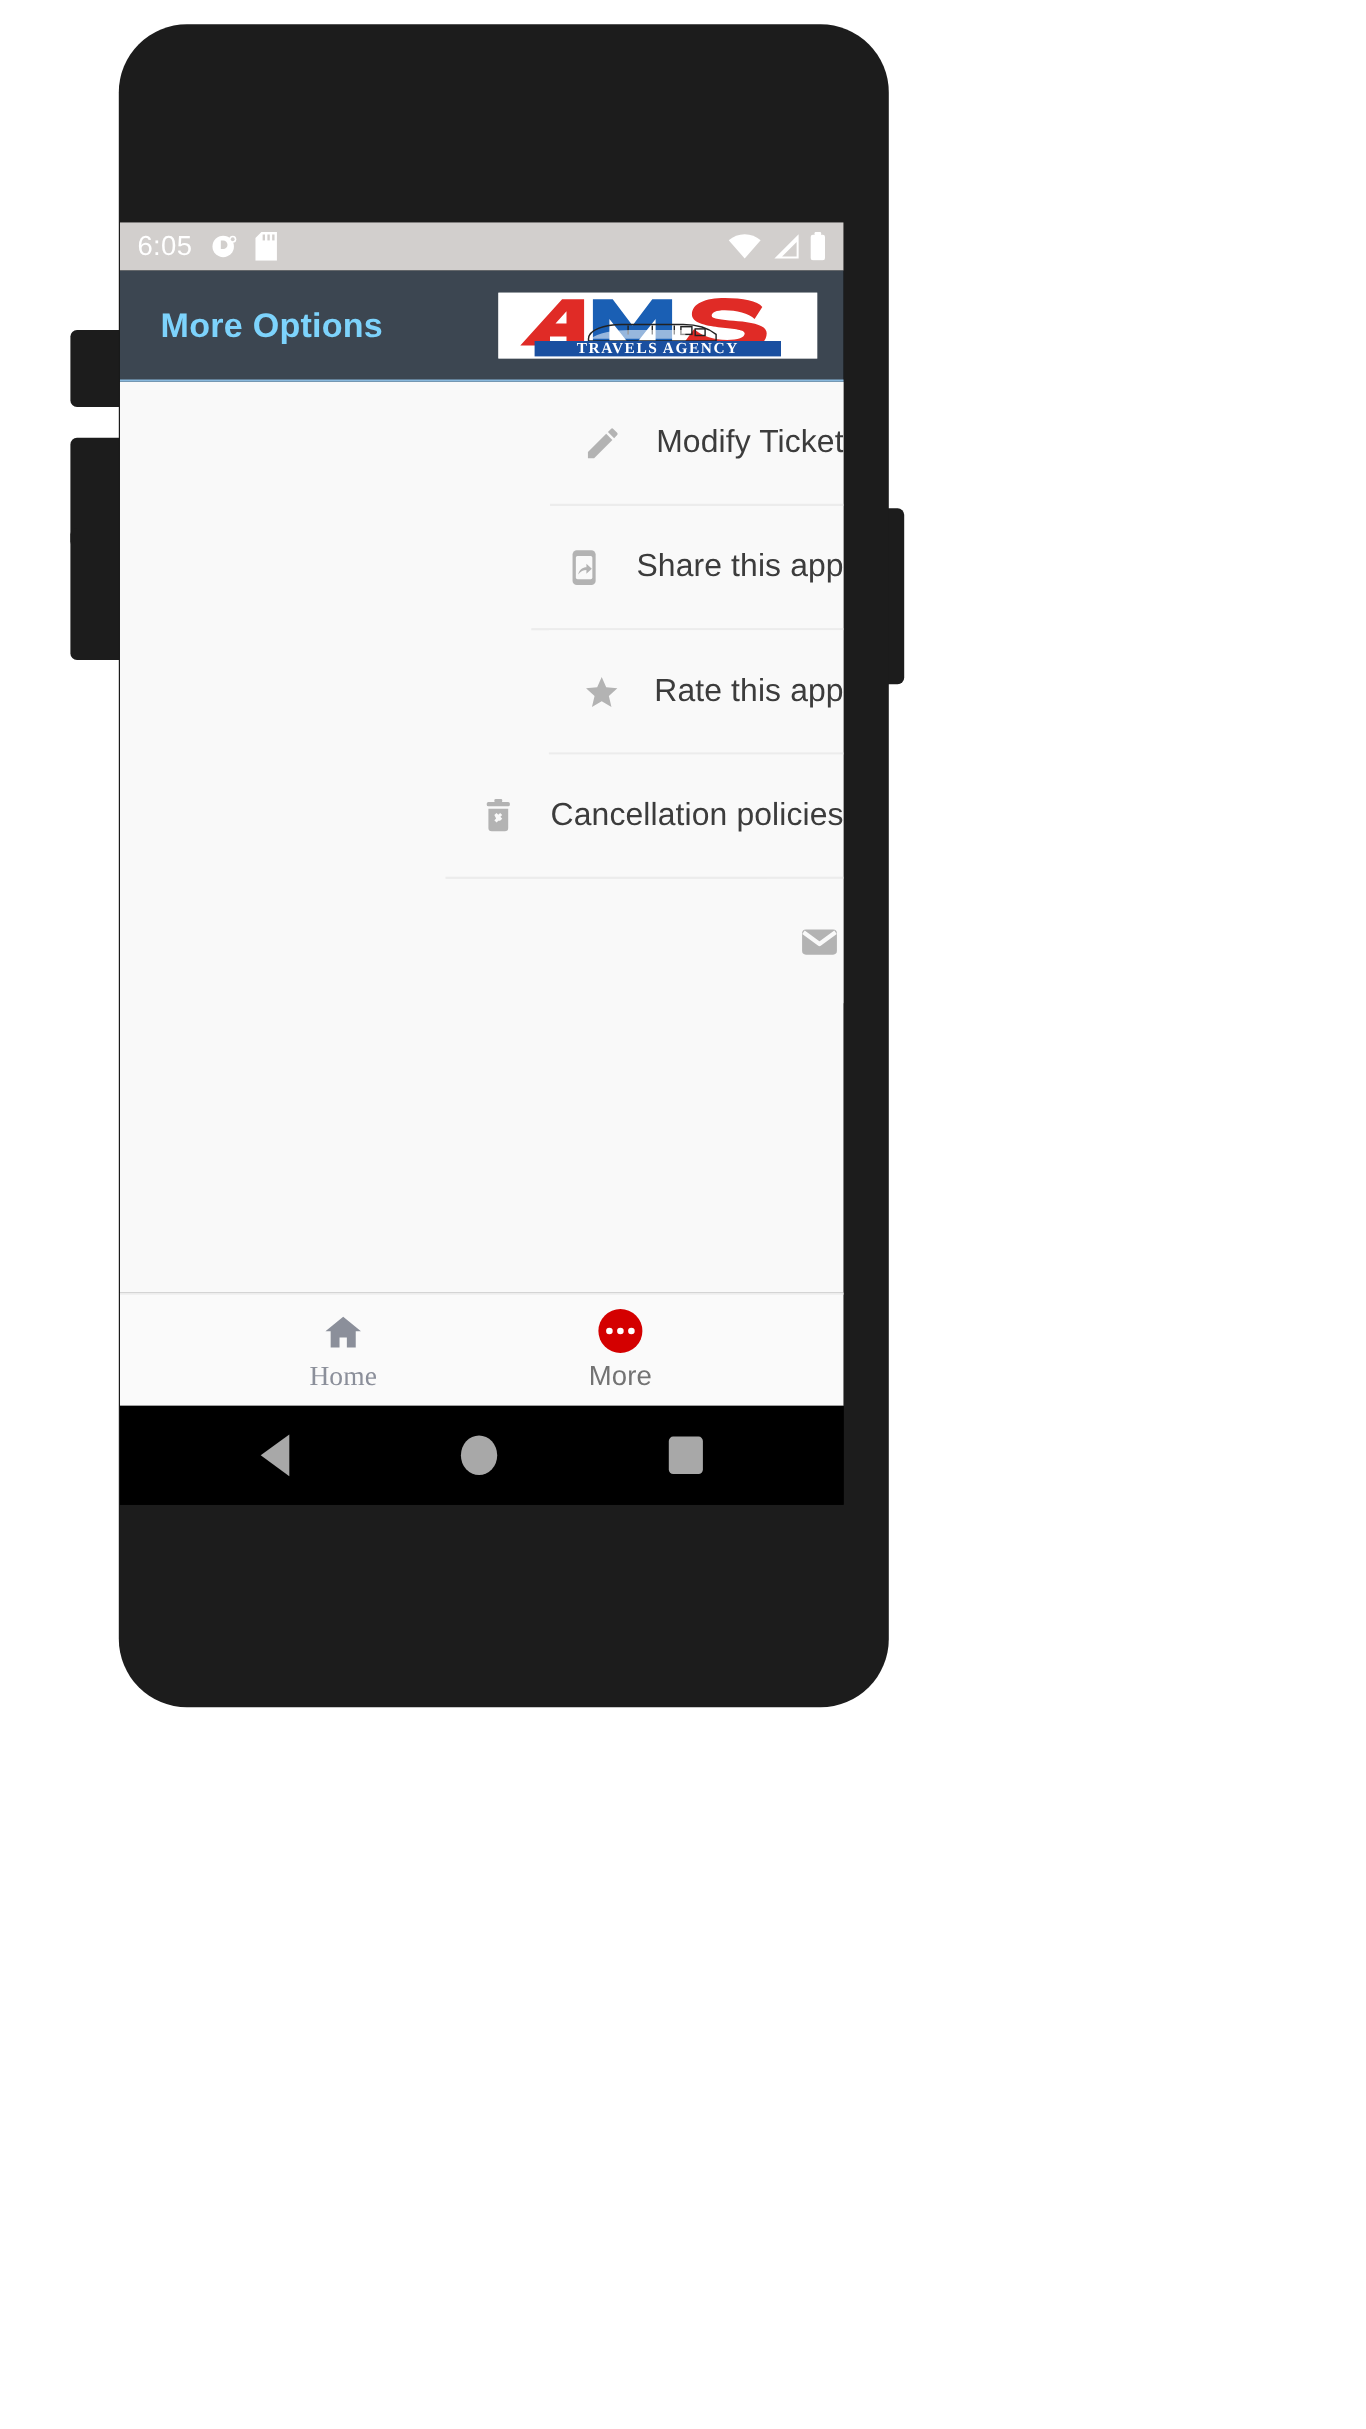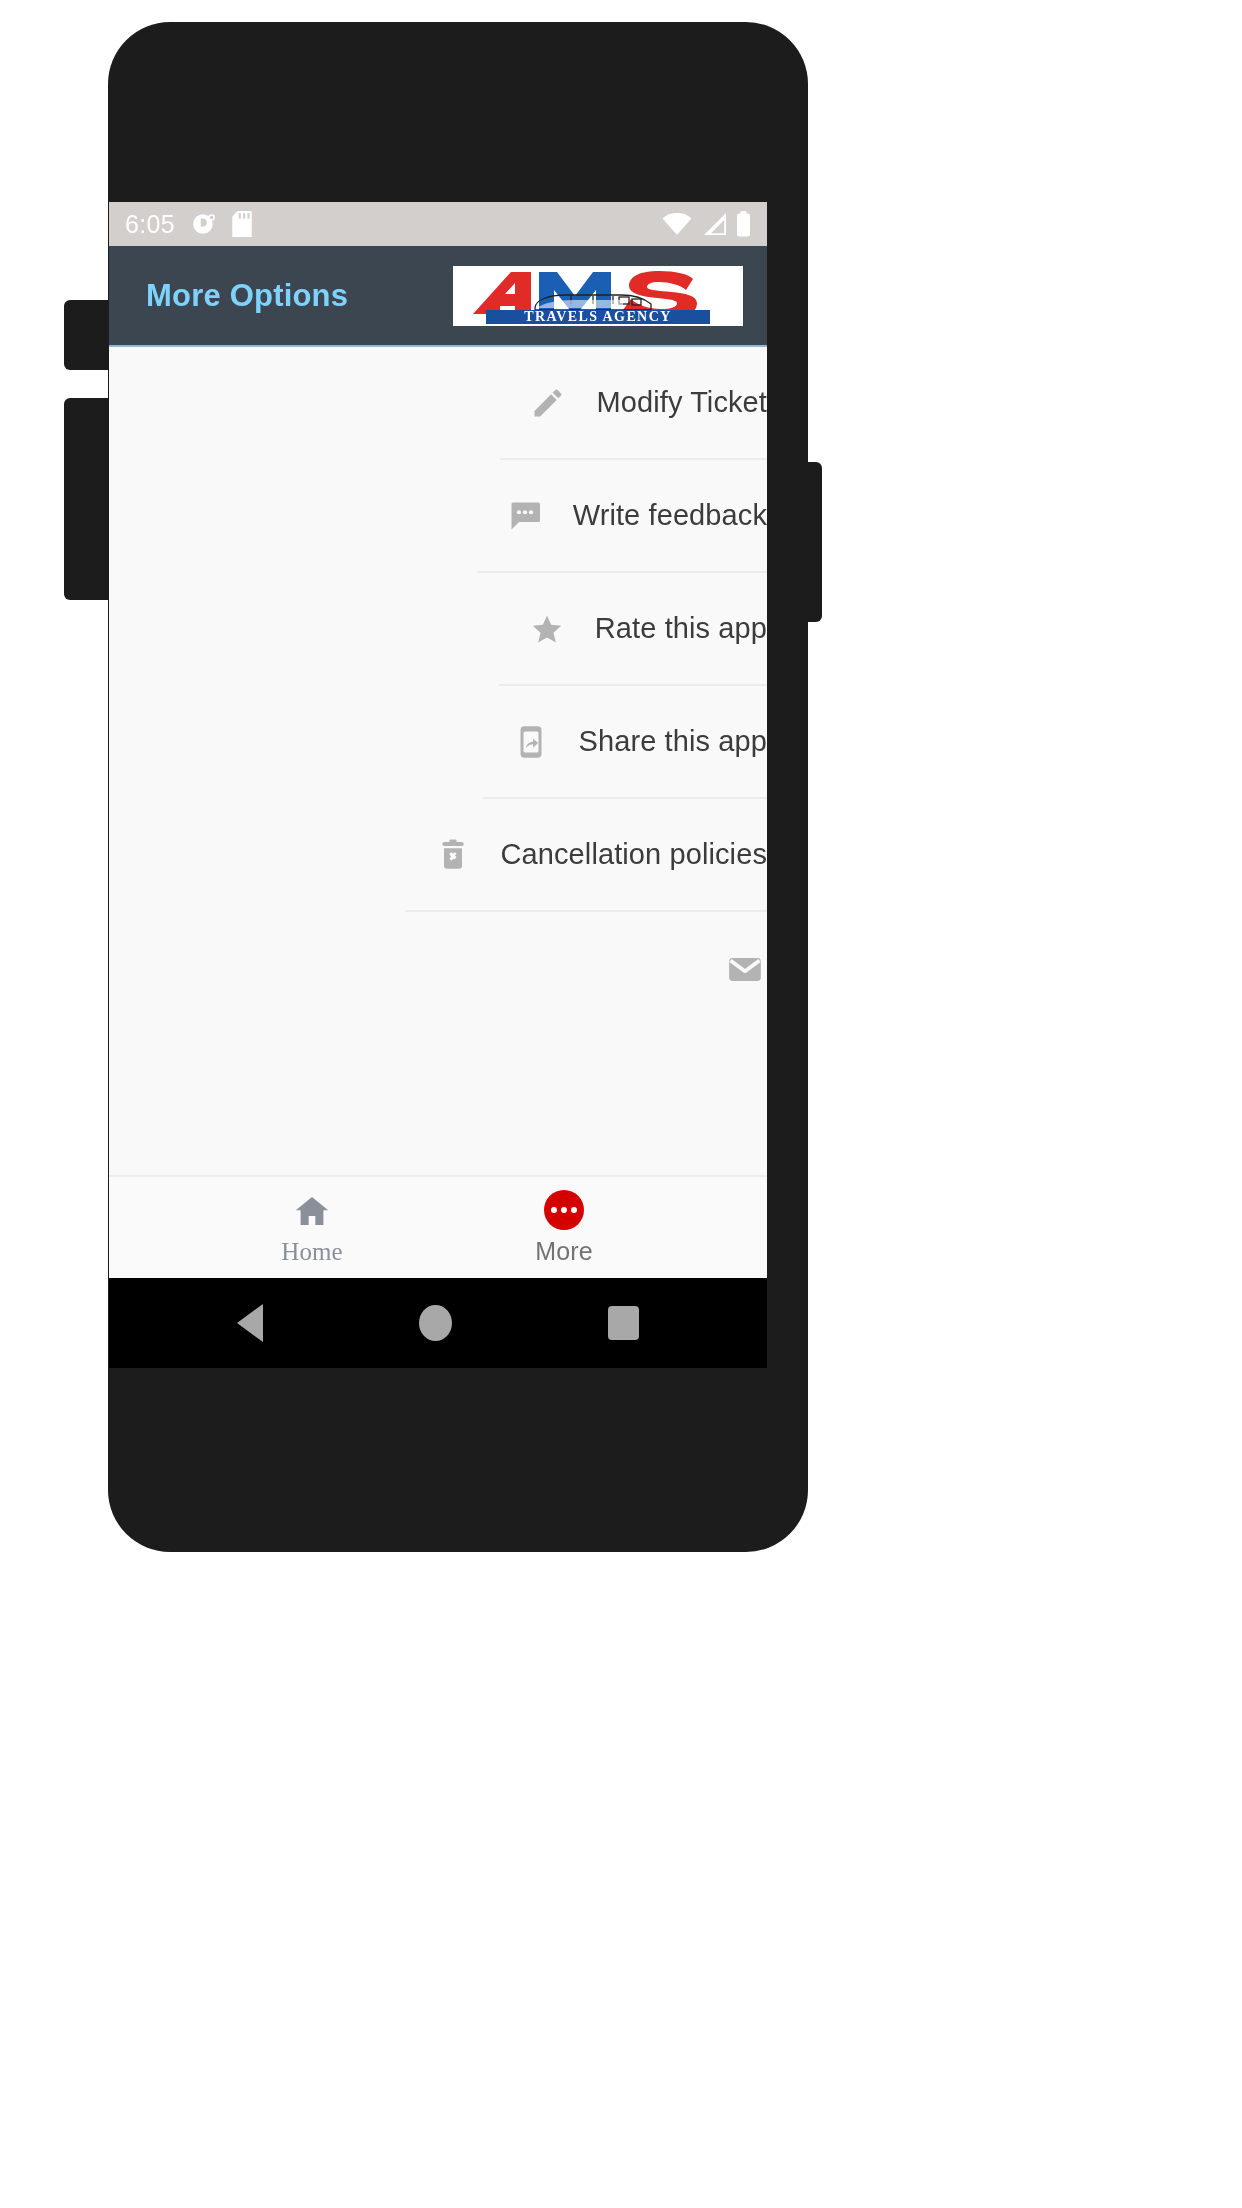--- a/index.html
+++ b/index.html
@@ -315,50 +315,39 @@
       <div class="list-row">
         <span class="row-icon">
           <svg width="36" height="36" viewBox="0 0 24 24" fill="#b3b3b3">
             <path d="M3 17.25V21h3.75L17.8 9.94l-3.75-3.75L3 17.25z"></path>
             <path d="M20.7 7.04a1 1 0 0 0 0-1.41l-2.34-2.34a1 1 0 0 0-1.41 0l-1.83 1.83 3.75 3.75 1.83-1.83z"></path>
           </svg>
         </span>
         <span class="row-label">Modify Ticket</span>
       </div>
 
-      <div class="list-row">
-        <span class="row-icon">
-          <svg width="36" height="36" viewBox="0 0 24 24" fill="#b3b3b3">
-            <path d="M3 3h18a1 1 0 0 1 1 1v11a1 1 0 0 1-1 1H8l-5 5V4a1 1 0 0 1 1-1z"></path>
-            <circle cx="8" cy="9.5" r="1.4" fill="#f9f9f9"></circle>
-            <circle cx="12" cy="9.5" r="1.4" fill="#f9f9f9"></circle>
-            <circle cx="16" cy="9.5" r="1.4" fill="#f9f9f9"></circle>
-          </svg>
-        </span>
-        <span class="row-label">Write feedback</span>
-      </div>
-
-      <div class="list-row">
-        <span class="row-icon">
-          <svg width="38" height="38" viewBox="0 0 24 24" fill="#b3b3b3">
-            <path d="M12 17.3l-5.6 3.3 1.5-6.3L3 9.9l6.4-.55L12 3.4l2.6 5.95 6.4.55-4.9 4.4 1.5 6.3z"></path>
-          </svg>
-        </span>
-        <span class="row-label">Rate this app</span>
-      </div>
 
       <div class="list-row">
         <span class="row-icon">
           <svg width="36" height="36" viewBox="0 0 24 24">
             <rect x="5" y="1.5" width="14" height="21" rx="2.6" fill="#b3b3b3"></rect>
             <rect x="7" y="5" width="10" height="14" rx="1" fill="#f9f9f9"></rect>
             <path d="M8.4 16.2c.7-3 2.8-4.4 5-4.4V9.6l3.3 3.1-3.3 3.1v-2.3c-1.8 0-3.6.9-5 2.7z" fill="#b3b3b3"></path>
           </svg>
         </span>
         <span class="row-label">Share this app</span>
+      </div>
+
+      <div class="list-row">
+        <span class="row-icon">
+          <svg width="38" height="38" viewBox="0 0 24 24" fill="#b3b3b3">
+            <path d="M12 17.3l-5.6 3.3 1.5-6.3L3 9.9l6.4-.55L12 3.4l2.6 5.95 6.4.55-4.9 4.4 1.5 6.3z"></path>
+          </svg>
+        </span>
+        <span class="row-label">Rate this app</span>
       </div>
 
 
       <div class="list-row">
         <span class="row-icon">
           <svg width="36" height="36" viewBox="0 0 24 24">
             <rect x="5" y="3.4" width="14" height="2.6" rx="1" fill="#b3b3b3"></rect>
             <rect x="9.6" y="1.6" width="4.8" height="2" rx="0.8" fill="#b3b3b3"></rect>
             <path d="M6 7.5h12v11.6a2 2 0 0 1-2 2H8a2 2 0 0 1-2-2z" fill="#b3b3b3"></path>
             <path d="M9.6 11.3l1.3-1.3L12 11.1l1.1-1.1 1.3 1.3-1.1 1.1 1.1 1.1-1.3 1.3L12 14.7l-1.1 1.1-1.3-1.3 1.1-1.1z" fill="#f9f9f9"></path>

